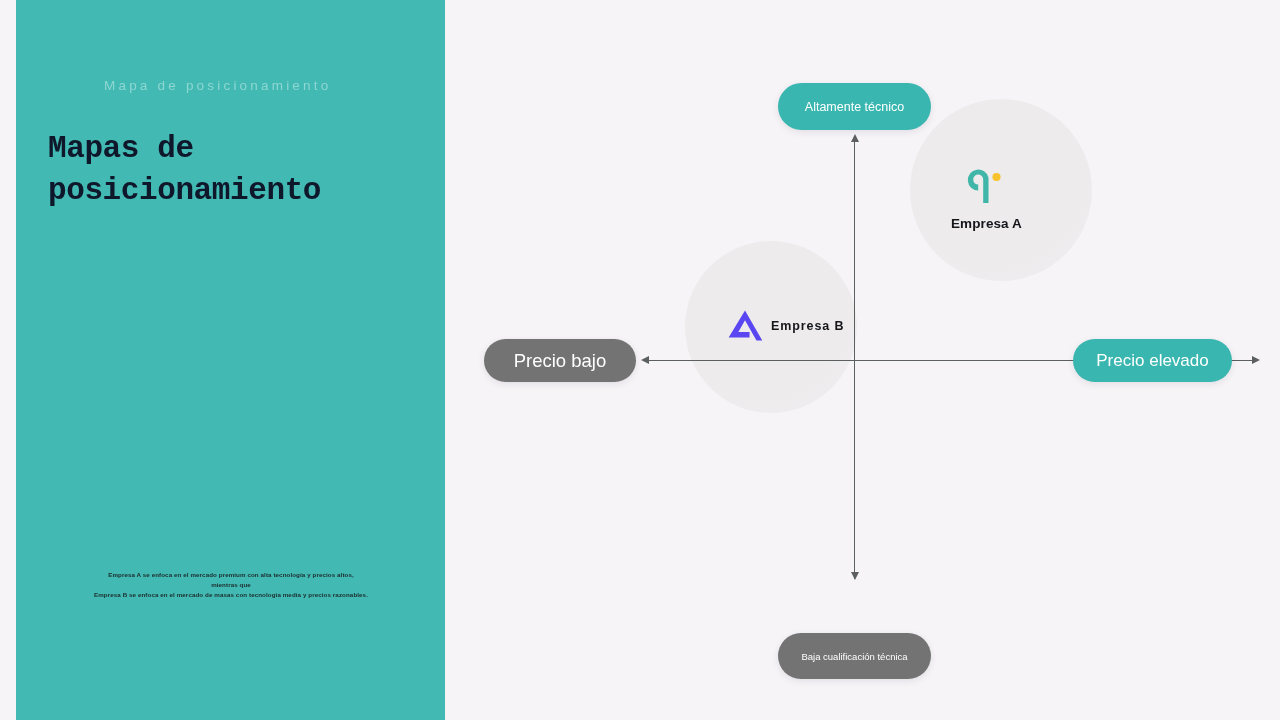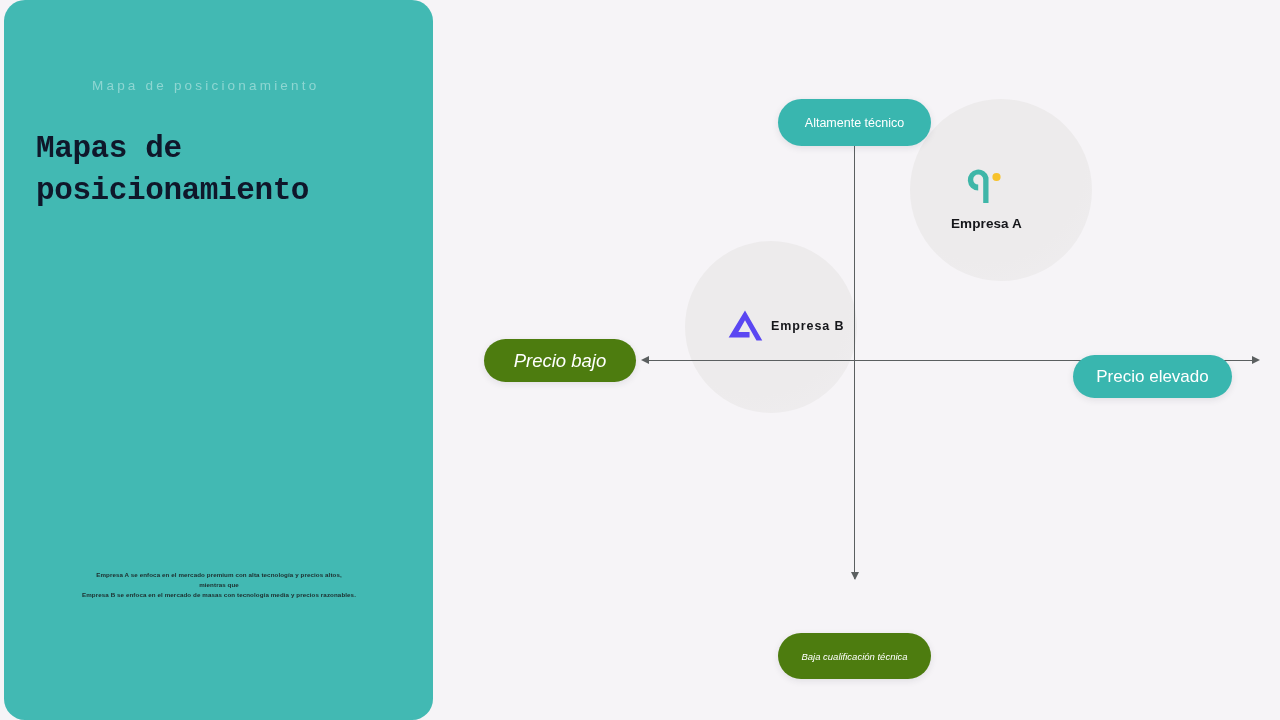--- a/index.html
+++ b/index.html
@@ -10,24 +10,23 @@
   }
   #slide {
     position: relative;
     width: 1280px; height: 720px;
     background: #F6F4F7;
   }
 
   
   #left-panel {
     position: absolute;
-    left: 4px; top: 0;
+    left: 16px; top: 0;
     width: 429px; height: 720px;
     background: #42B9B3;
-    border-radius: 21px;
   }
   #eyebrow {
     position: absolute;
     left: 88px; top: 78px;
     width: 320px;
     font-size: 13.5px;
     letter-spacing: 3.2px;
     color: #8ED6D2;
     font-weight: 400;
     white-space: nowrap;
@@ -86,22 +85,22 @@
   .pill {
     position: absolute;
     display: flex;
     align-items: center;
     justify-content: center;
     border-radius: 999px;
     color: #ffffff;
     white-space: nowrap;
     box-shadow: 0 2px 7px rgba(40,40,60,0.10);
   }
-  .pill-teal   { background: #39B6AF; margin-top: 16px; }
-  .pill-purple { background: #4d7c0f; font-style: italic; }
+  .pill-teal   { background: #39B6AF; }
+  .pill-purple { background: #737373; }
 
   #pill-top    { left: 349px; top: 83px;  width: 153px; height: 47px; font-size: 12.5px; font-weight: 500; }
   #pill-bottom { left: 349px; top: 593px; width: 153px; height: 46px; font-size: 9.5px;  font-weight: 500; margin-top: 40px; }
   #pill-left   { left: 55px;  top: 339px; width: 152px; height: 43px; font-size: 18.5px; font-weight: 400; }
   #pill-right  { left: 644px; top: 339px; width: 159px; height: 43px; font-size: 17px;   font-weight: 400; }
 
   
   .company {
     position: absolute;
     display: flex;

